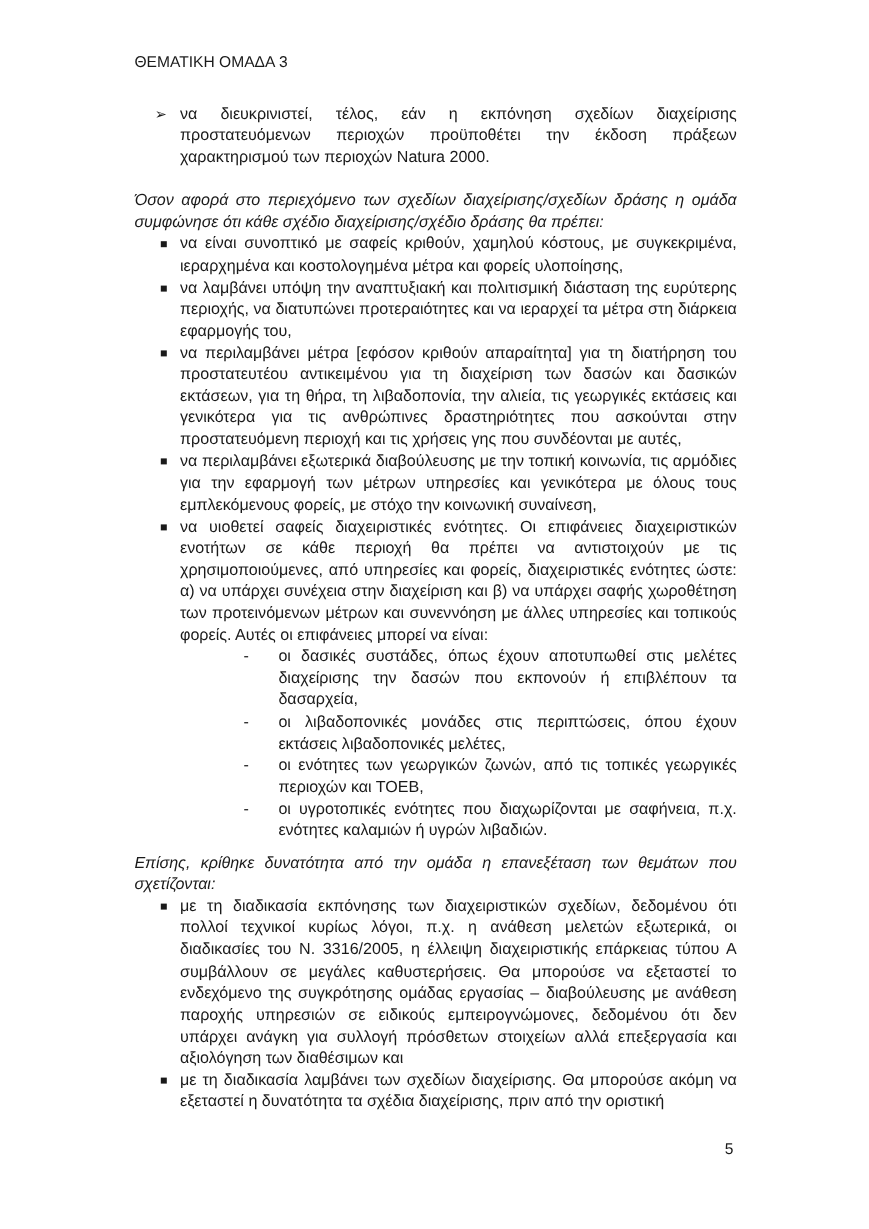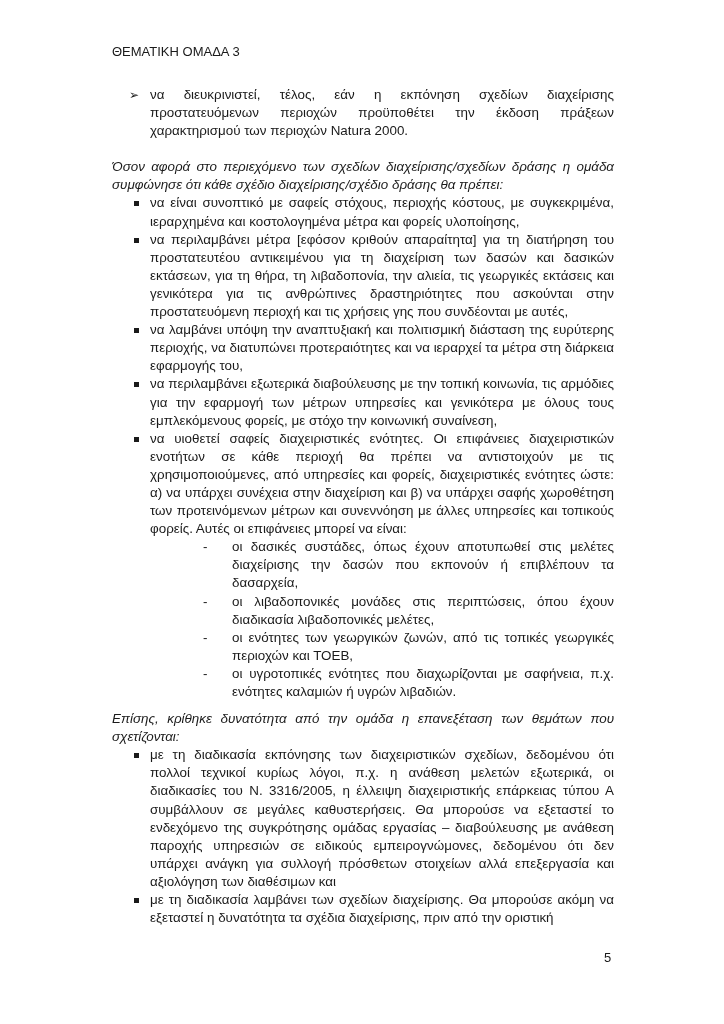--- a/index.html
+++ b/index.html
@@ -36,48 +36,48 @@
       </li>
     </ul>
 
     <div class="gap-lg"></div>
 
     <p class="para">Όσον αφορά στο περιεχόμενο των σχεδίων διαχείρισης/σχεδίων δράσης η ομάδα συμφώνησε ότι κάθε σχέδιο διαχείρισης/σχέδιο δράσης θα πρέπει:</p>
 
     <ul class="sq-list">
       <li class="sq-item">
         <span class="mk"></span>
-        <span>να είναι συνοπτικό με σαφείς στόχους, περιοχής κόστους, με συγκεκριμένα, ιεραρχημένα και κοστολογημένα μέτρα και φορείς υλοποίησης,</span>
+        <span>να είναι συνοπτικό με σαφείς κριθούν, χαμηλού κόστους, με συγκεκριμένα, ιεραρχημένα και κοστολογημένα μέτρα και φορείς υλοποίησης,</span>
+      </li>
+      <li class="sq-item">
+        <span class="mk"></span>
+        <span>να λαμβάνει υπόψη την αναπτυξιακή και πολιτισμική διάσταση της ευρύτερης περιοχής, να διατυπώνει προτεραιότητες και να ιεραρχεί τα μέτρα στη διάρκεια εφαρμογής του,</span>
       </li>
       <li class="sq-item">
         <span class="mk"></span>
         <span>να περιλαμβάνει μέτρα [εφόσον κριθούν απαραίτητα] για τη διατήρηση του προστατευτέου αντικειμένου για τη διαχείριση των δασών και δασικών εκτάσεων, για τη θήρα, τη λιβαδοπονία, την αλιεία, τις γεωργικές εκτάσεις και γενικότερα για τις ανθρώπινες δραστηριότητες που ασκούνται στην προστατευόμενη περιοχή και τις χρήσεις γης που συνδέονται με αυτές,</span>
-      </li>
-      <li class="sq-item">
-        <span class="mk"></span>
-        <span>να λαμβάνει υπόψη την αναπτυξιακή και πολιτισμική διάσταση της ευρύτερης περιοχής, να διατυπώνει προτεραιότητες και να ιεραρχεί τα μέτρα στη διάρκεια εφαρμογής του,</span>
       </li>
       <li class="sq-item">
         <span class="mk"></span>
         <span>να περιλαμβάνει εξωτερικά διαβούλευσης με την τοπική κοινωνία, τις αρμόδιες για την εφαρμογή των μέτρων υπηρεσίες και γενικότερα με όλους τους εμπλεκόμενους φορείς, με στόχο την κοινωνική συναίνεση,</span>
       </li>
       <li class="sq-item">
         <span class="mk"></span>
         <span>να υιοθετεί σαφείς διαχειριστικές ενότητες. Οι επιφάνειες διαχειριστικών ενοτήτων σε κάθε περιοχή θα πρέπει να αντιστοιχούν με τις χρησιμοποιούμενες, από υπηρεσίες και φορείς, διαχειριστικές ενότητες ώστε: α) να υπάρχει συνέχεια στην διαχείριση και β) να υπάρχει σαφής χωροθέτηση των προτεινόμενων μέτρων και συνεννόηση με άλλες υπηρεσίες και τοπικούς φορείς. Αυτές οι επιφάνειες μπορεί να είναι:</span>
       </li>
     </ul>
 
     <ul class="dash-list">
       <li class="dash-item">
         <span class="mk">-</span>
         <span>οι δασικές συστάδες, όπως έχουν αποτυπωθεί στις μελέτες διαχείρισης την δασών που εκπονούν ή επιβλέπουν τα δασαρχεία,</span>
       </li>
       <li class="dash-item">
         <span class="mk">-</span>
-        <span>οι λιβαδοπονικές μονάδες στις περιπτώσεις, όπου έχουν διαδικασία λιβαδοπονικές μελέτες,</span>
+        <span>οι λιβαδοπονικές μονάδες στις περιπτώσεις, όπου έχουν εκτάσεις λιβαδοπονικές μελέτες,</span>
       </li>
       <li class="dash-item">
         <span class="mk">-</span>
         <span>οι ενότητες των γεωργικών ζωνών, από τις τοπικές γεωργικές περιοχών και ΤΟΕΒ,</span>
       </li>
       <li class="dash-item">
         <span class="mk">-</span>
         <span>οι υγροτοπικές ενότητες που διαχωρίζονται με σαφήνεια, π.χ. ενότητες καλαμιών ή υγρών λιβαδιών.</span>
       </li>
     </ul>

